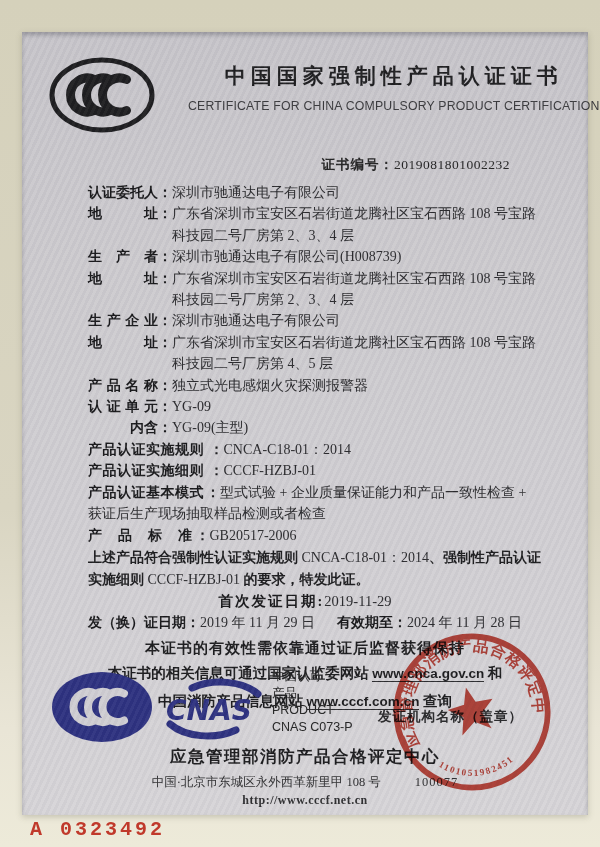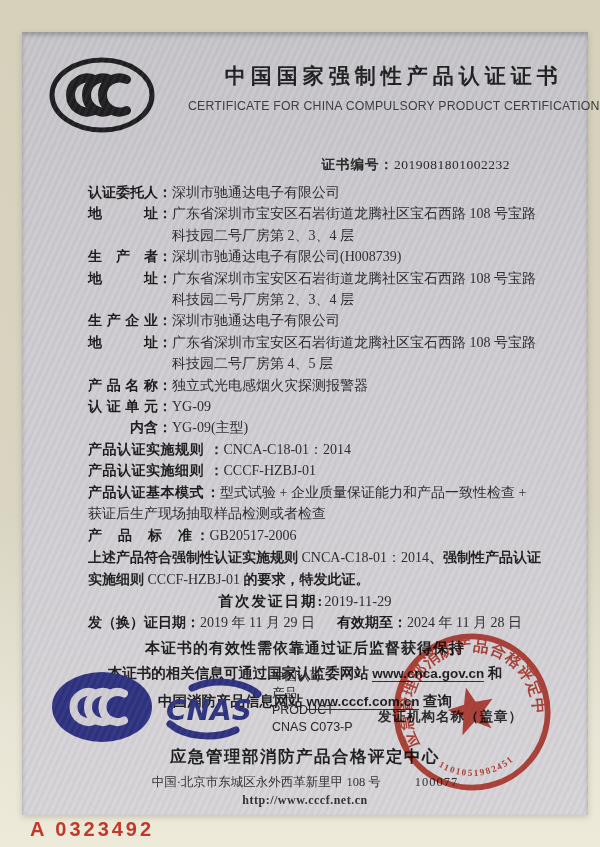--- a/index.html
+++ b/index.html
@@ -64,21 +64,21 @@
           color:#2c2c2e;font-weight:700;z-index:1;}
   .sealbox{left:366px;top:596px;width:168px;height:168px;z-index:2;
           transform:rotate(-14deg);opacity:.88;mix-blend-mode:multiply;}
   .orgline{left:0;top:714px;width:100%;text-align:center;font-weight:700;font-size:16.5px;
           color:#1a1a1c;letter-spacing:1.5px;}
   .addrline{left:0;top:742px;width:100%;text-align:center;font-size:12.5px;color:#2c2c2e;}
   .addrline .pc{display:inline-block;margin-left:34px;letter-spacing:1px;}
   .webline{left:0;top:761px;width:100%;text-align:center;font-size:12px;font-weight:700;
           color:#2c2c2e;font-family:"Liberation Serif",serif;letter-spacing:.5px;}
 
-  .serial{position:absolute;left:30px;top:818px;font-family:Liberation Sans, sans-serif;
+  .serial{position:absolute;left:30px;top:818px;font-family:Liberation Mono, monospace;
           font-size:20px;font-weight:700;color:#c0392b;letter-spacing:3px;}
 </style>
 </head>
 <body>
 
 <div class="stage">
   <div class="panel">
 
     <div class="hdr">
       <div class="hdr-logo">

